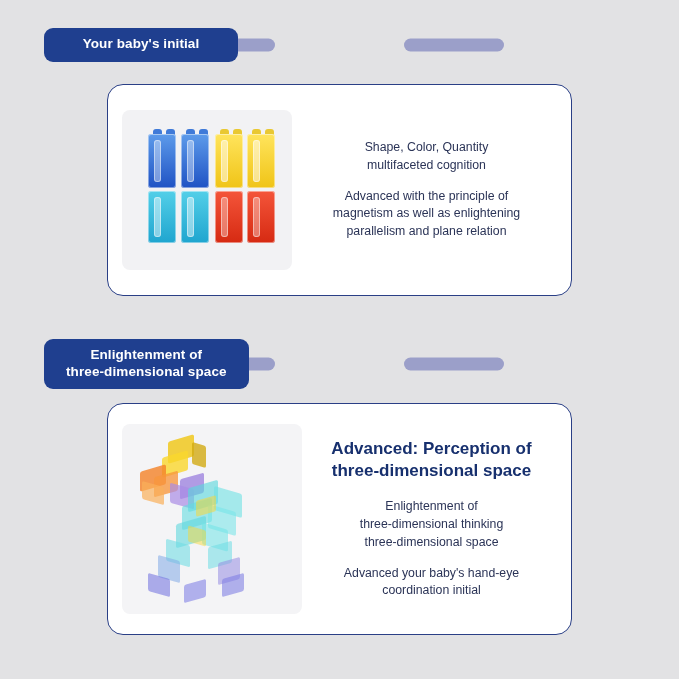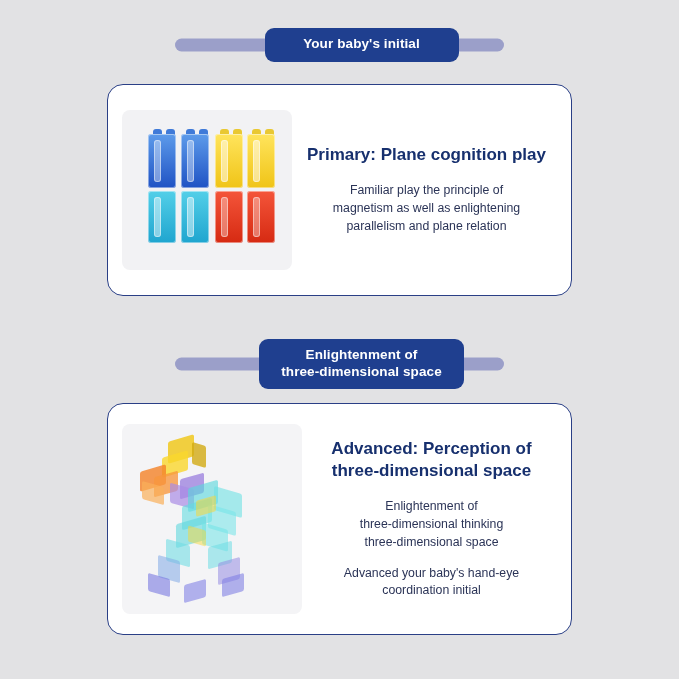--- a/index.html
+++ b/index.html
@@ -28,21 +28,21 @@
   }
   .section-1 { top: 18px; }
   .section-2 { top: 337px; }
 
   
   .banner-row {
     position: relative;
     height: 54px;
     display: flex;
     align-items: center;
-    justify-content: center;
+    justify-content: flex-start;
     padding-left: 44px;
   }
   .banner-bar {
     position: absolute;
     top: 50%;
     transform: translateY(-50%);
     height: 13px;
     width: 100px;
     background: #9b9fc9;
     border-radius: 7px;
@@ -202,25 +202,26 @@
           <div class="brk" style="left:79px; top:6px;  width:7px; height:42px; background:rgba(255,255,255,.5);"></div>
           <div class="brk" style="left:111px;top:6px;  width:7px; height:42px; background:rgba(255,255,255,.5);"></div>
           <div class="brk" style="left:12px; top:63px; width:7px; height:40px; background:rgba(255,255,255,.45);"></div>
           <div class="brk" style="left:45px; top:63px; width:7px; height:40px; background:rgba(255,255,255,.45);"></div>
           <div class="brk" style="left:79px; top:63px; width:7px; height:40px; background:rgba(255,255,255,.35);"></div>
           <div class="brk" style="left:111px;top:63px; width:7px; height:40px; background:rgba(255,255,255,.35);"></div>
         </div>
       </div>
 
       <div class="text-block">
-        <div class="headline">
-          <span>Primary: Plane cognition play</span>
-        </div>
-        <div class="para">
-          <span>Familiar play the principle of</span>
+        <div class="para">
+          <span>Shape, Color, Quantity</span>
+          <span>multifaceted cognition</span>
+        </div>
+        <div class="para">
+          <span>Advanced with the principle of</span>
           <span>magnetism as well as enlightening</span>
           <span>parallelism and plane relation</span>
         </div>
       </div>
 
     </div>
   </div>
 
   <div class="section section-2">
 

